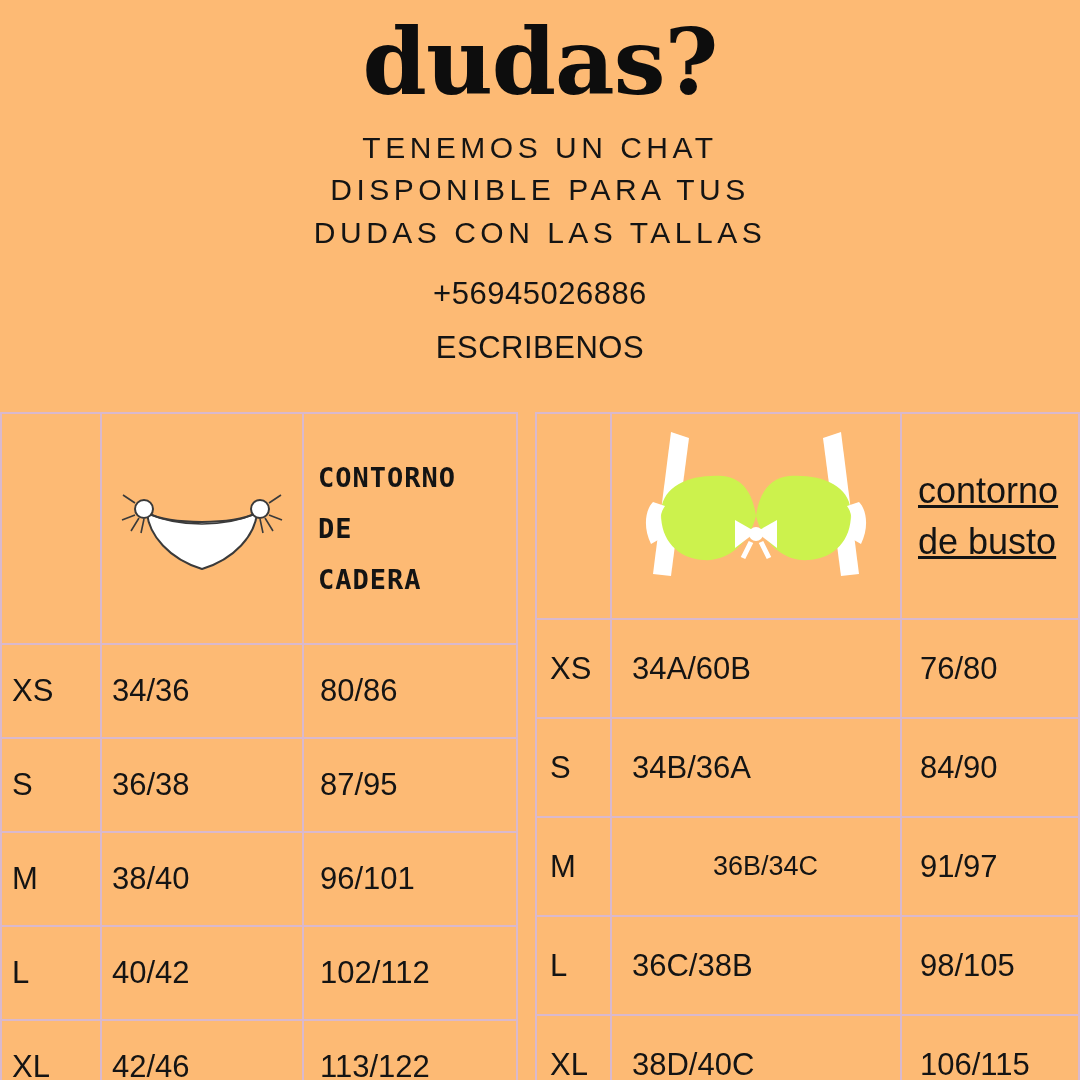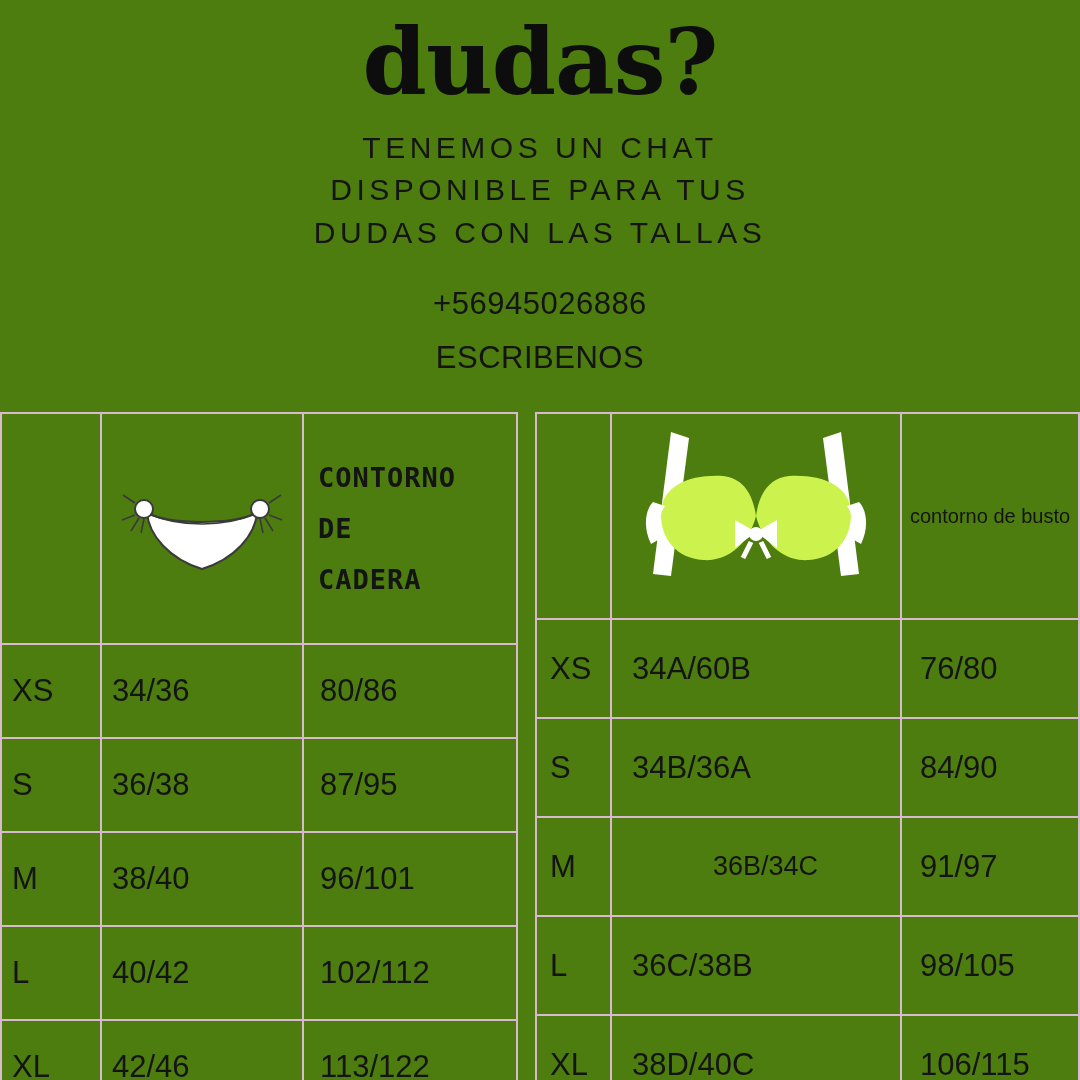--- a/index.html
+++ b/index.html
@@ -12,21 +12,21 @@
     background: #f7e3ef;
     font-family: "Liberation Sans", sans-serif;
     overflow: hidden;
     position: relative;
   }
 
   .page {
     width: 1080px;
     height: 1080px;
     position: relative;
-    background: #4d7c0f;
+    background: #fdba74;
   }
 
   
   .header {
     text-align: center;
     padding-top: 14px;
   }
   .title {
     font-family: "DejaVu Serif", serif;
     font-weight: bold;
@@ -38,21 +38,21 @@
   }
   .subtitle {
     margin-top: 16px;
     font-size: 30px;
     line-height: 1.42;
     letter-spacing: 4.5px;
     color: #141414;
     font-family: "Liberation Sans", sans-serif;
   }
   .phone {
-    margin-top: 32px;
+    margin-top: 22px;
     font-size: 31px;
     letter-spacing: 0.5px;
     color: #141414;
   }
   .cta {
     margin-top: 18px;
     font-size: 31px;
     letter-spacing: 0.5px;
     color: #141414;
   }
@@ -109,23 +109,24 @@
   .tbl-right col.c1 { width: 75px; }
   .tbl-right col.c2 { width: 290px; }
   .tbl-right col.c3 { width: 178px; }
   .tbl-right .head-row td { height: 202px; }
   .tbl-right .data-row td { height: 95px; }
   .tbl-right td.size { padding-left: 13px; }
   .tbl-right td.val { padding-left: 20px; }
   .tbl-right td.val2 { padding-left: 18px; }
   .tbl-right td.val.small { font-size: 27px; text-align: center; }
   .tbl-right .head-label {
-    padding-left: 8px;
-    font-size: 20px;
+    padding-left: 16px;
+    font-size: 36px;
     line-height: 1.42;
+    text-decoration: underline;
   }
 
   .icon-cell {
     text-align: center;
     padding: 0;
   }
   .icon-wrap {
     display: flex;
     align-items: center;
     justify-content: center;

